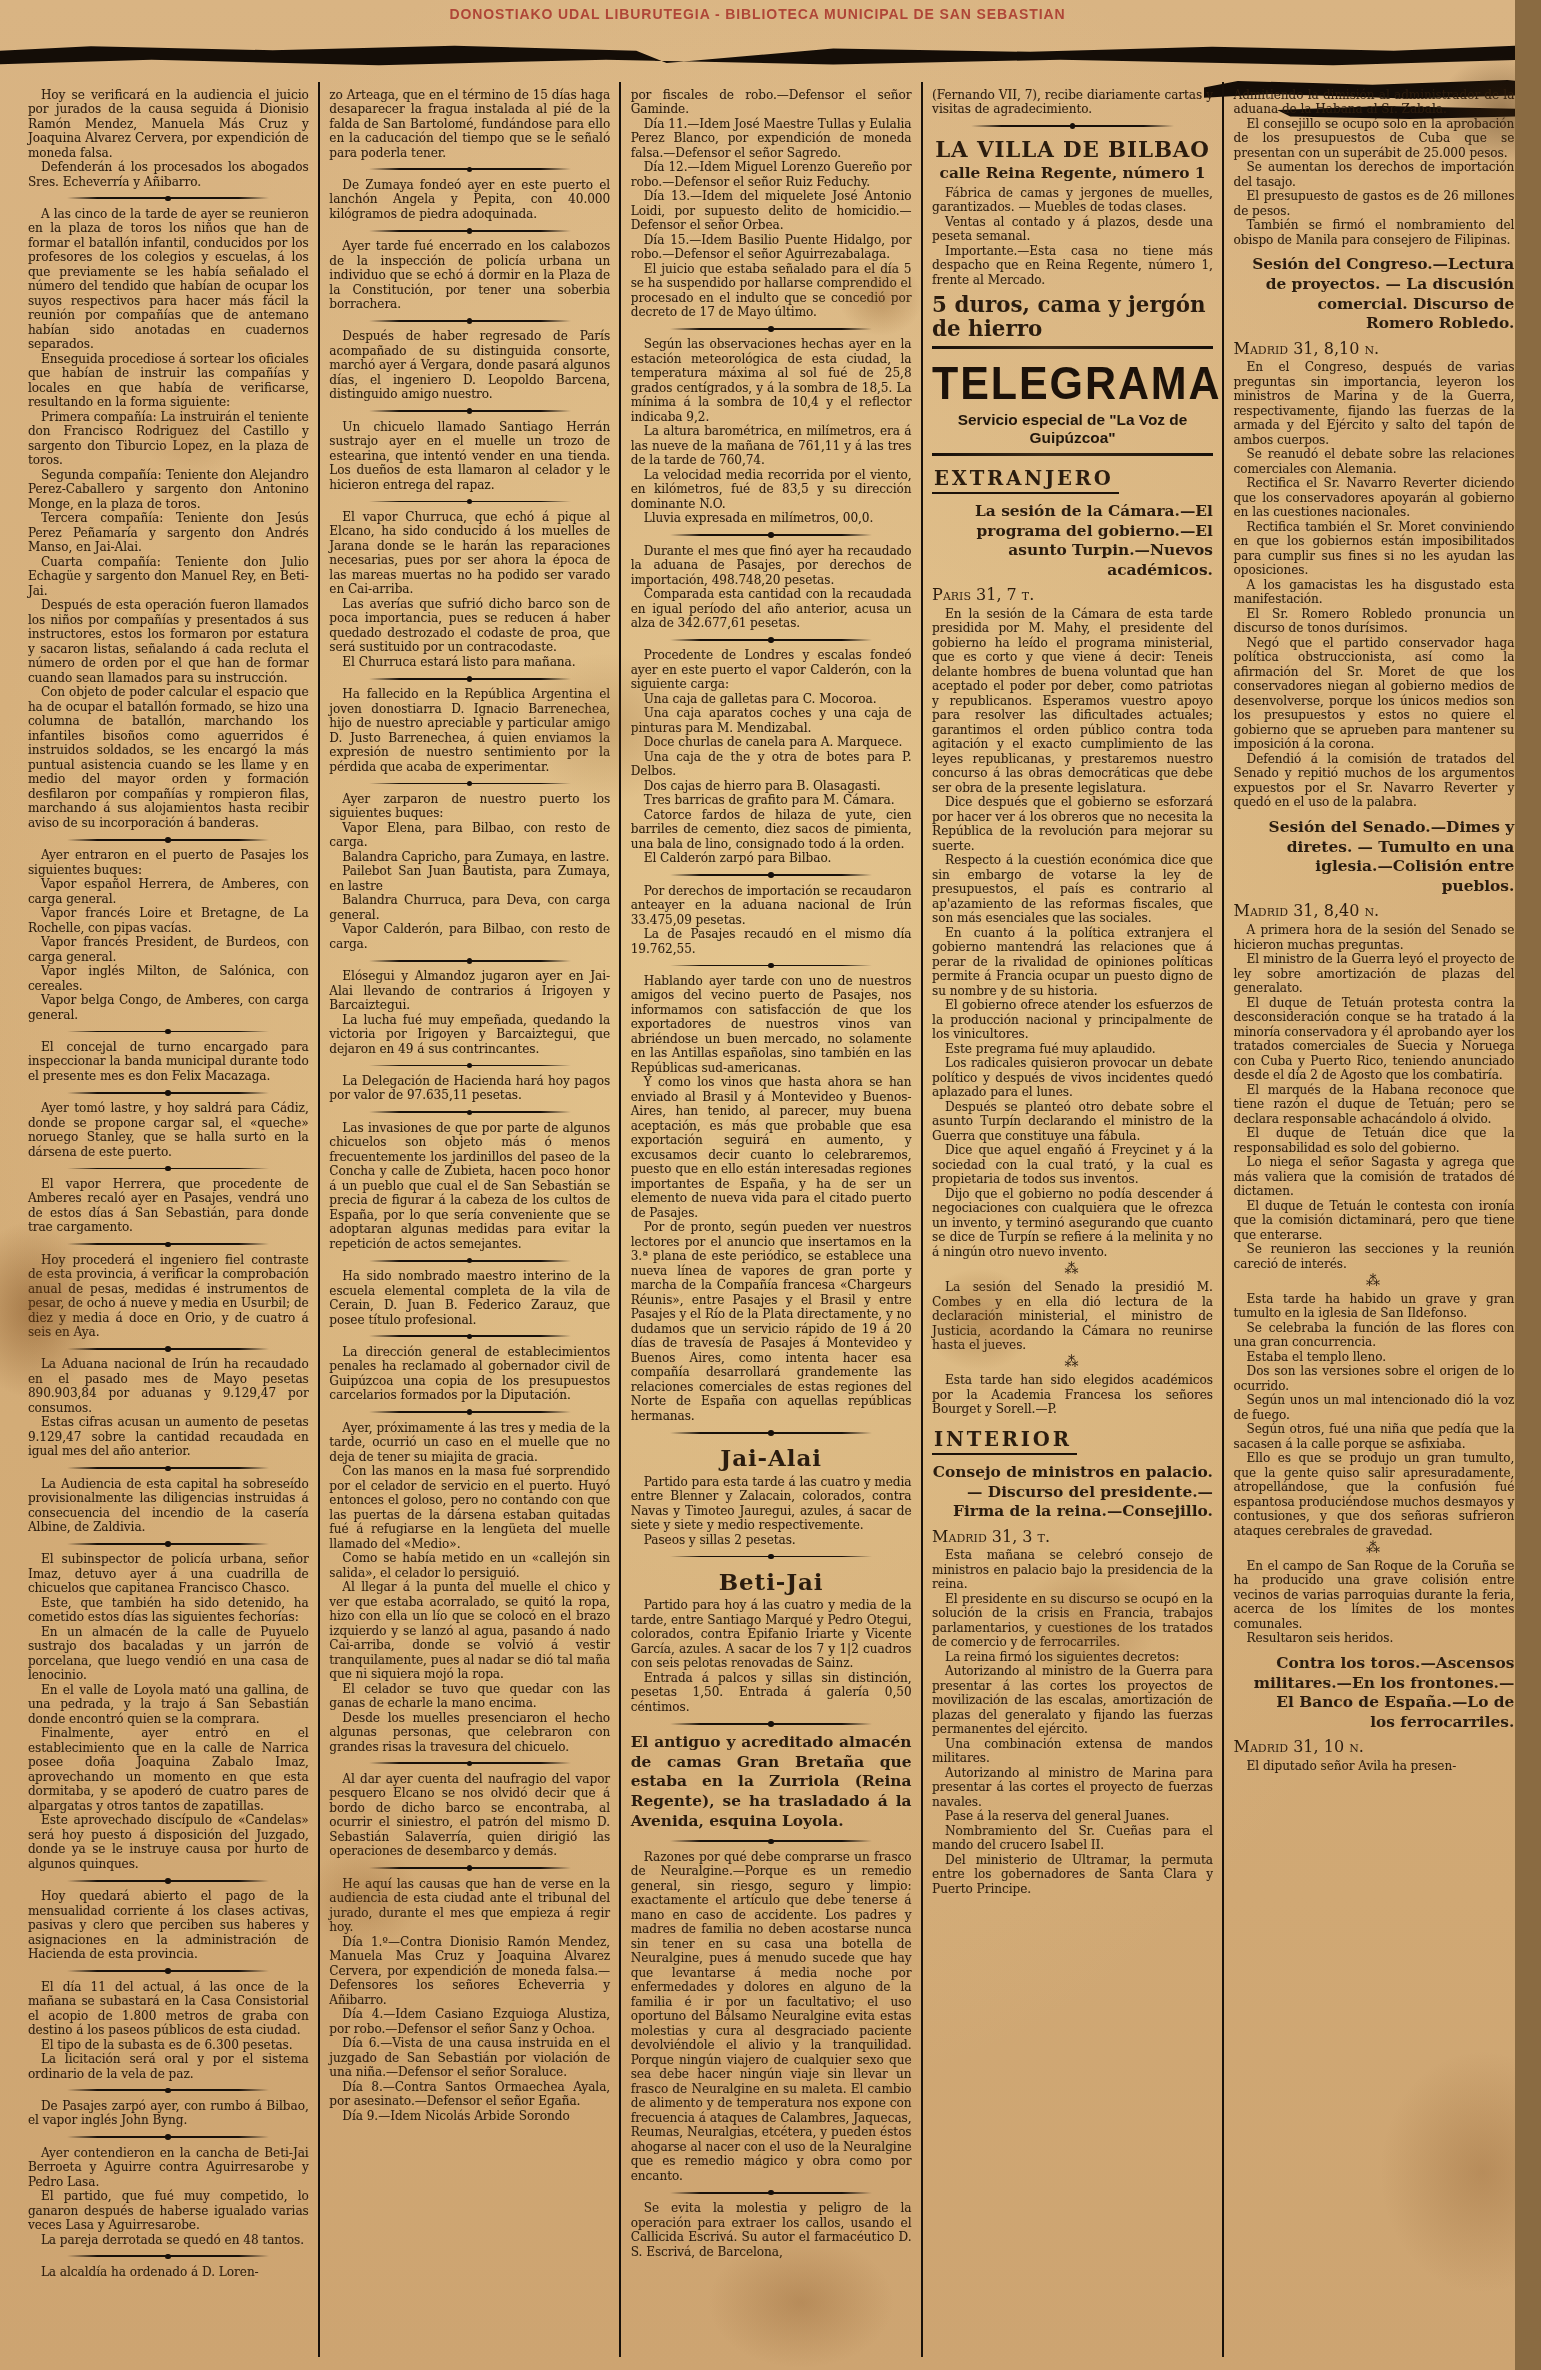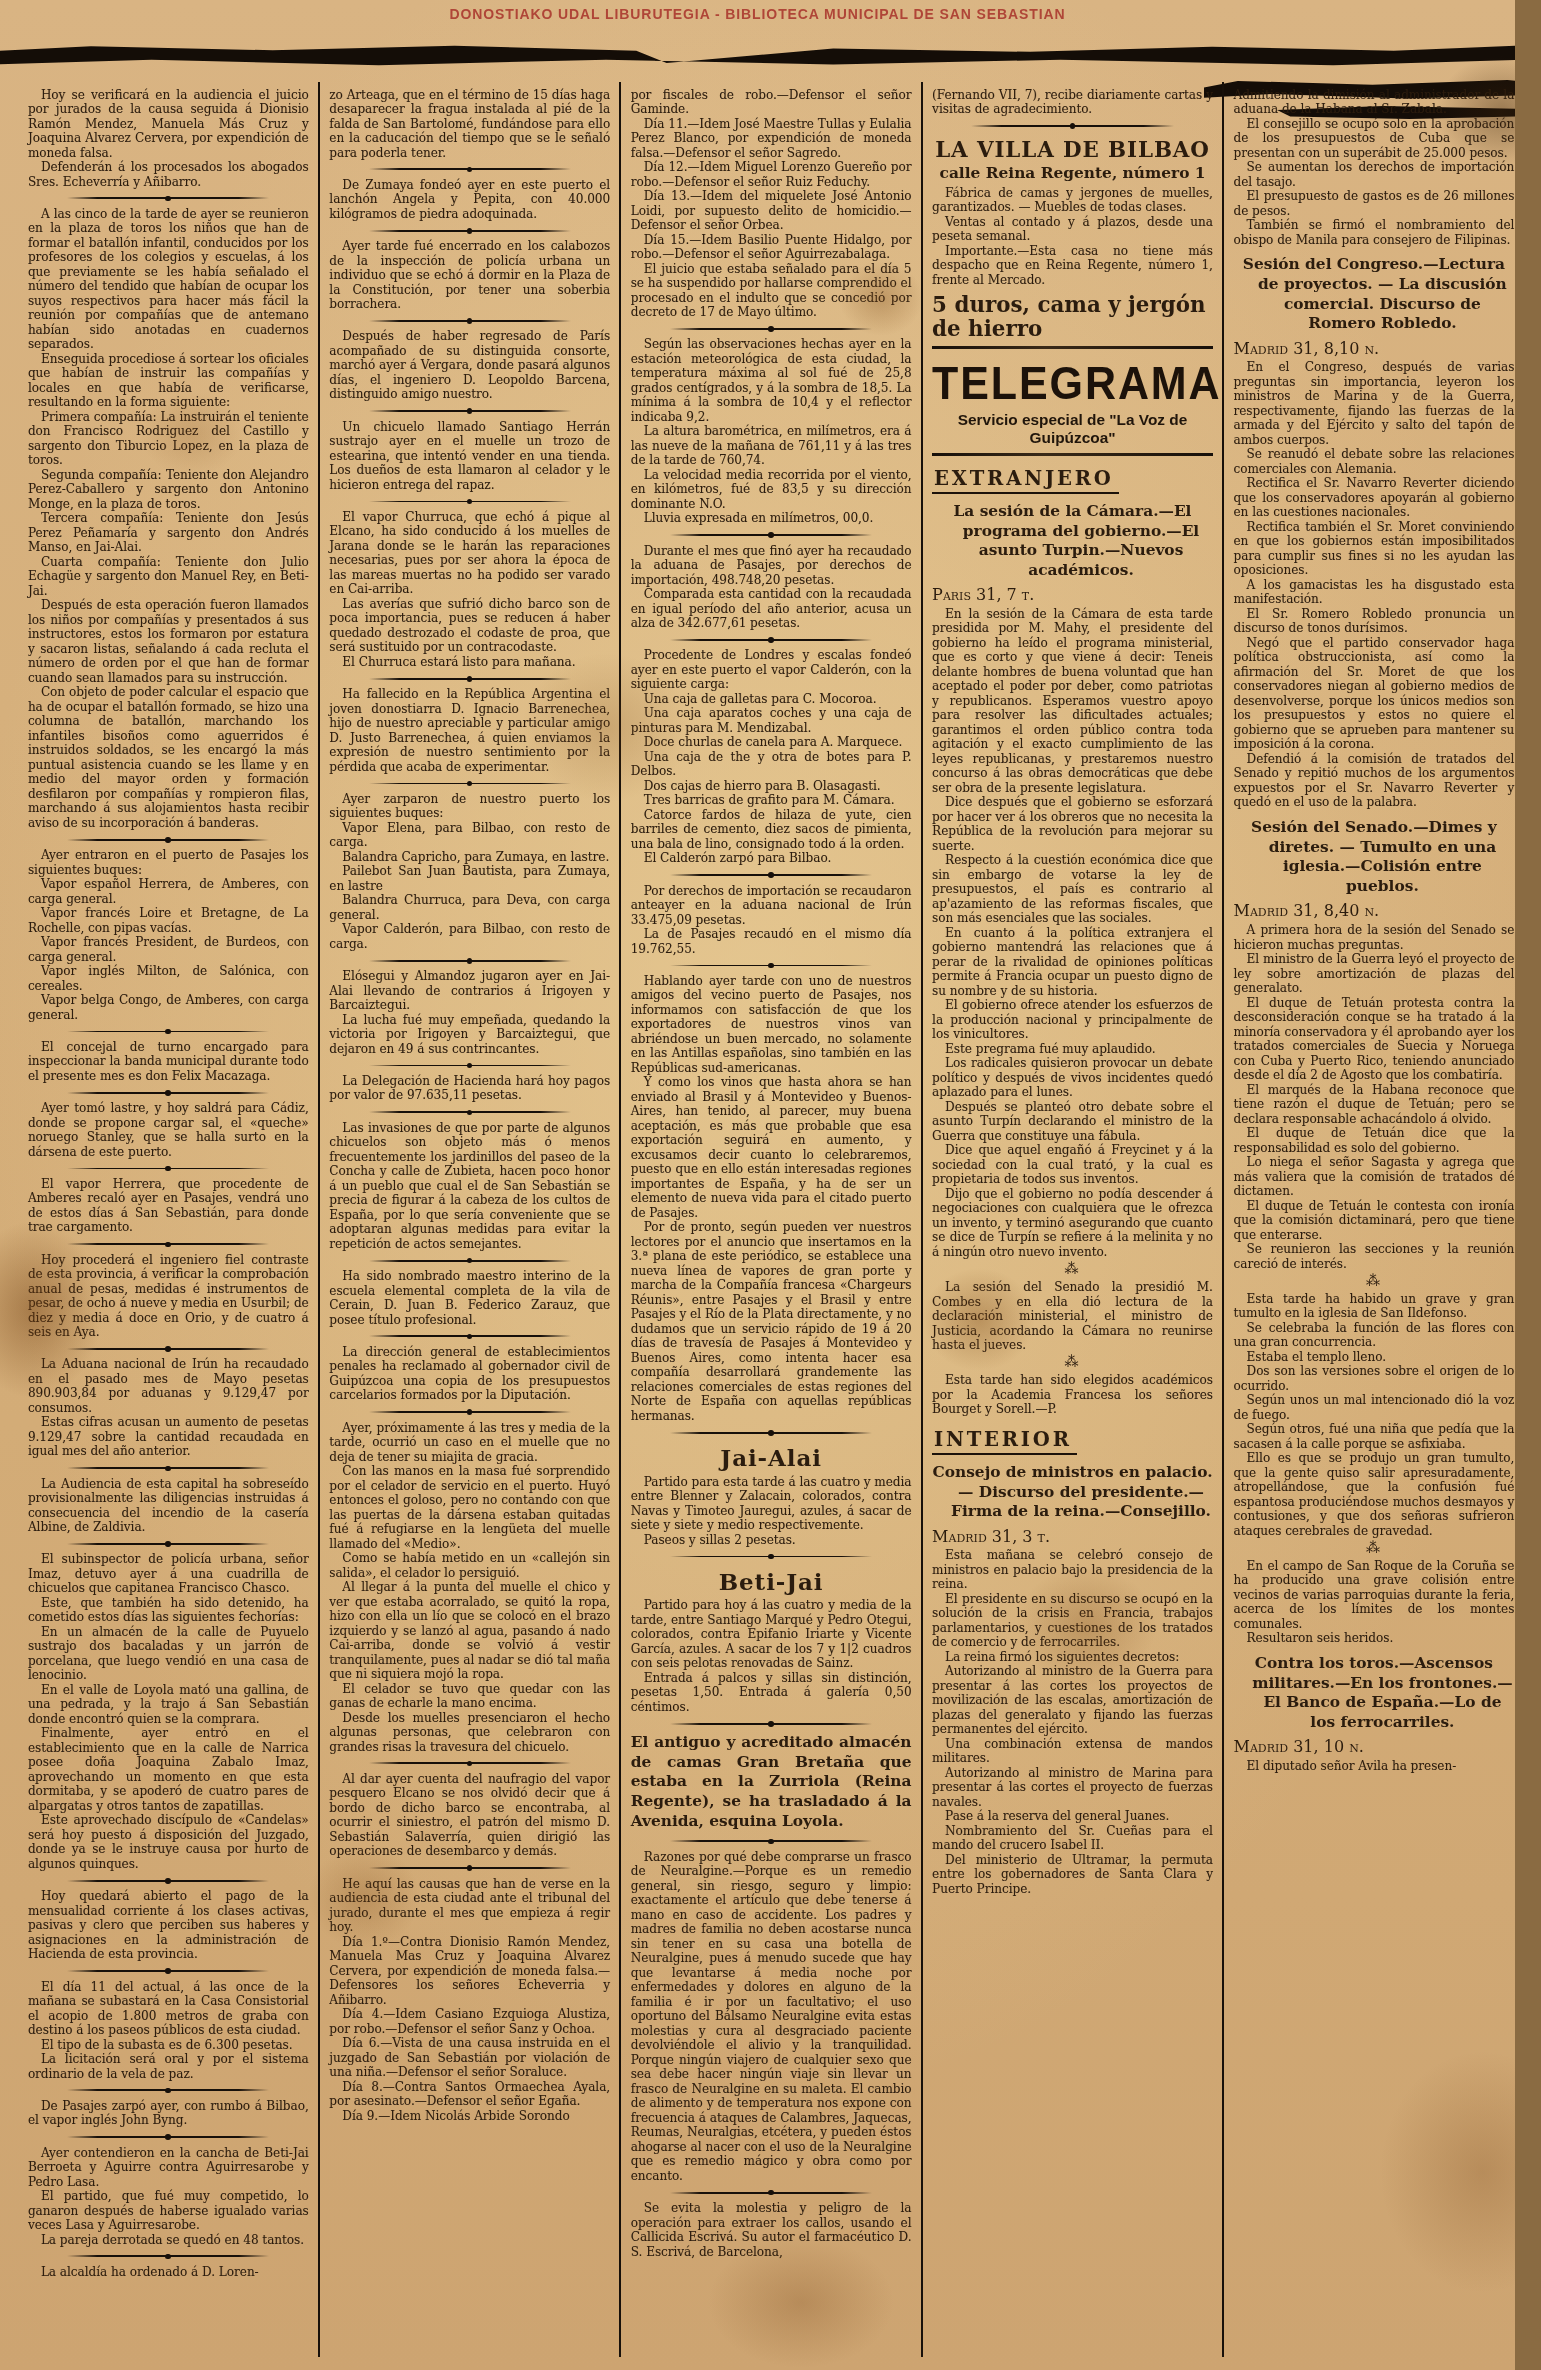--- a/index.html
+++ b/index.html
@@ -28,21 +28,21 @@
   .divider::after{content:"";position:absolute;left:50%;top:1.9px;width:5.6px;height:5.6px;margin-left:-2.8px;
     background:#17100a;border-radius:50%;}
   .stars{text-align:center;font-size:14px;line-height:15px;margin:2.8px 0;letter-spacing:1.9px;}
   .hrule{height:2.8px;margin:5.6px 0;background:linear-gradient(90deg,#17100a,#3a2a18 40%,#17100a);}
   .masthead{font-family:"Liberation Sans",sans-serif;font-weight:bold;font-size:43px;
     letter-spacing:1.9px;text-align:center;margin:9.3px 0 3.7px;transform:scaleY(1.08);color:#1c120a;}
   .masthead-sub{font-family:"Liberation Sans",sans-serif;font-weight:bold;font-size:15.4px;
     text-align:center;margin:1.9px 0 5.6px;color:#20150b;}
   .section-head{font-weight:bold;font-size:19.6px;letter-spacing:2.8px;margin:11.2px 0 7.5px;
     border-bottom:2.8px solid #1c120a;width:fit-content;padding:0 5.6px 1.9px 1.9px;}
-  .subhead{font-weight:bold;font-size:15.4px;line-height:19.6px;text-align:center;
+  .subhead{font-weight:bold;font-size:15.4px;line-height:19.6px;text-align:right;
     padding-left:17px;text-indent:-17px;margin:8.4px 0 4.7px;}
   .dateline{font-variant:small-caps;font-size:16px;text-align:left;padding-right:32px;
     margin:0.9px 0 2.8px;}
   .ad-title{font-weight:bold;font-size:21.4px;letter-spacing:0.9px;text-align:center;margin:7.5px 0 1.9px;}
   .ad-sub{font-weight:bold;font-size:15.4px;text-align:center;margin:0 0 3.7px;}
   .ad-big{font-weight:bold;font-size:21.4px;line-height:24px;margin:5.6px 0 3.7px;text-align:left;}
   .ad-bold{font-weight:bold;font-size:15.4px;line-height:19.6px;text-align:justify;margin:5.6px 0;}
   .fronton-head{font-weight:bold;font-size:23px;text-align:center;margin:7.5px 0 3.7px;letter-spacing:0.9px;}
   .stain{position:absolute;border-radius:50%;pointer-events:none;}
 </style>

